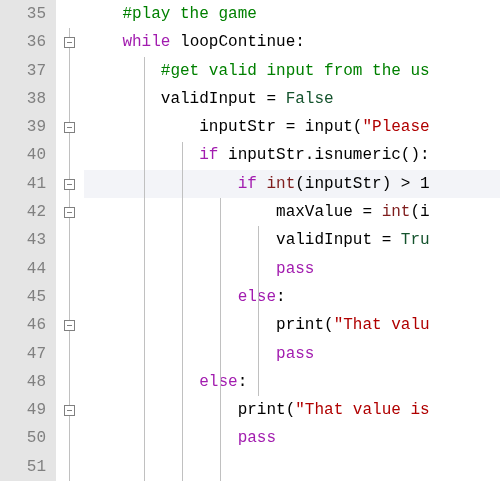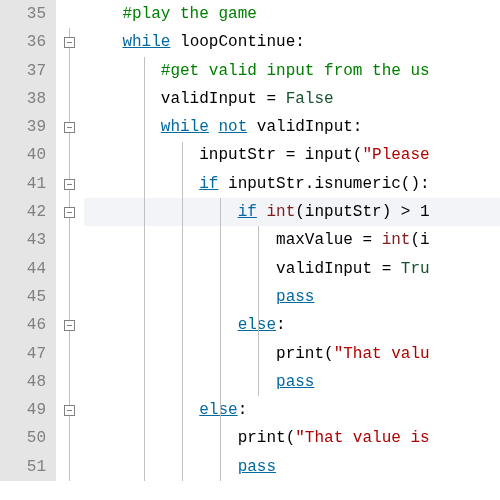--- a/index.html
+++ b/index.html
@@ -78,21 +78,21 @@
   .crow.hl { background: #f3f4f8; }
   
   .iguide {
     position: absolute;
     top: 0;
     width: 1px;
     background: #c0c0c0;
   }
   
   .c-comment { color: #008000; }
-  .c-kw { color: #0369a1; text-decoration: underline; }
+  .c-kw { color: #a21caf; }
   .c-const { color: #14532d; }
   .c-func { color: #7f1d1d; }
   .c-str { color: #b00000; }
   .c-plain { color: #000000; }
 </style>
 </head>
 <body>
 
 <div class="editor">
   <div class="gutter" id="gutter">
@@ -148,21 +148,20 @@
     </div>
   <div class="code" id="code">
       <div class="iguide" style="left: 60px; top: 56.6px; height: 424.5px;"></div>
       <div class="iguide" style="left: 98px; top: 141.5px; height: 339.6px;"></div>
       <div class="iguide" style="left: 136px; top: 198.1px; height: 283px;"></div>
       <div class="iguide" style="left: 174px; top: 226.4px; height: 169.8px;"></div>
       <span class="crow"><span class="c-comment">    #play the game</span></span>
       <span class="crow"><span class="c-plain">    </span><span class="c-kw">while</span><span class="c-plain"> loopContinue:</span></span>
       <span class="crow"><span class="c-plain">        </span><span class="c-comment">#get valid input from the us</span></span>
       <span class="crow"><span class="c-plain">        validInput = </span><span class="c-const">False</span></span>
-      <span class="crow"><span class="c-plain">        </span><span class="c-kw">while</span><span class="c-plain"> </span><span class="c-kw">not</span><span class="c-plain"> validInput:</span></span>
       <span class="crow"><span class="c-plain">            inputStr = input(</span><span class="c-str">"Please</span></span>
       <span class="crow"><span class="c-plain">            </span><span class="c-kw">if</span><span class="c-plain"> inputStr.isnumeric():</span></span>
       <span class="crow hl"><span class="c-plain">                </span><span class="c-kw">if</span><span class="c-plain"> </span><span class="c-func">int</span><span class="c-plain">(inputStr) &gt; 1</span></span>
       <span class="crow"><span class="c-plain">                    maxValue = </span><span class="c-func">int</span><span class="c-plain">(i</span></span>
       <span class="crow"><span class="c-plain">                    validInput = </span><span class="c-const">Tru</span></span>
       <span class="crow"><span class="c-plain">                    </span><span class="c-kw">pass</span></span>
       <span class="crow"><span class="c-plain">                </span><span class="c-kw">else</span><span class="c-plain">:</span></span>
       <span class="crow"><span class="c-plain">                    print(</span><span class="c-str">"That valu</span></span>
       <span class="crow"><span class="c-plain">                    </span><span class="c-kw">pass</span></span>
       <span class="crow"><span class="c-plain">            </span><span class="c-kw">else</span><span class="c-plain">:</span></span>

